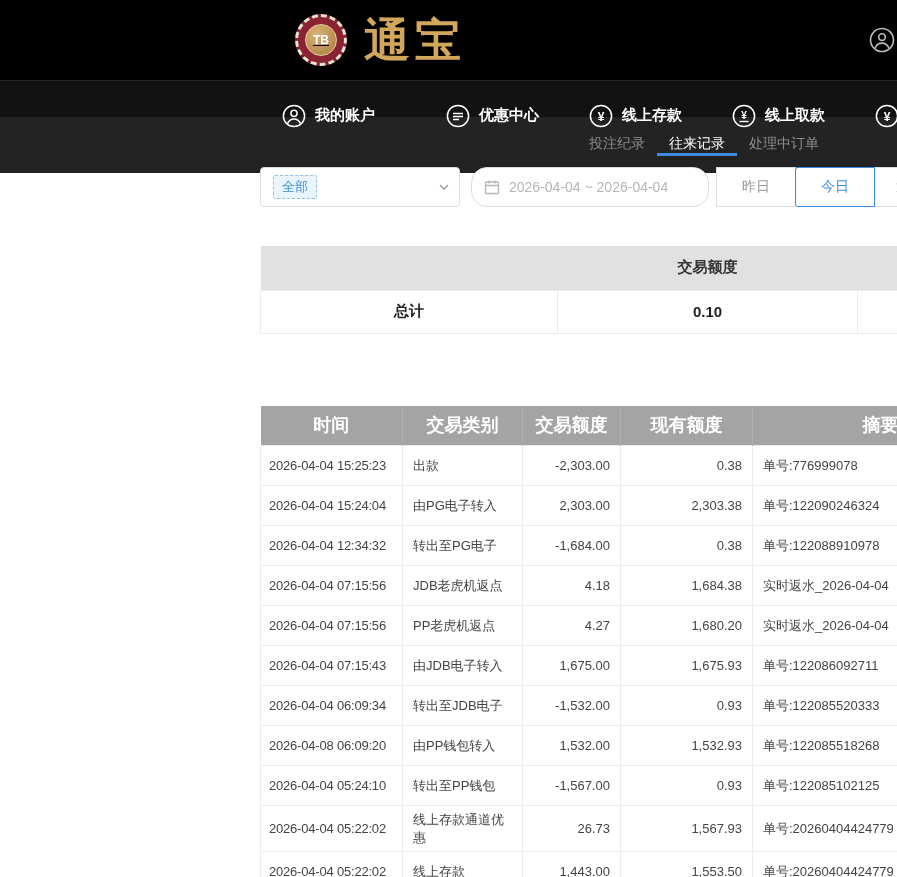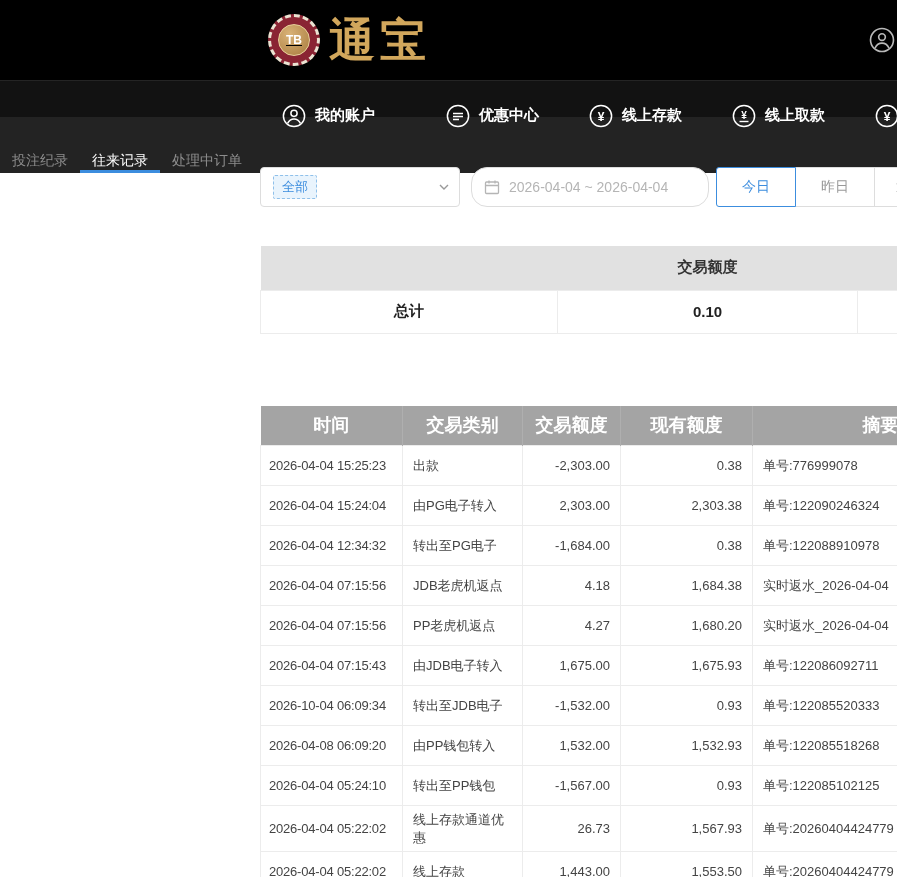--- a/index.html
+++ b/index.html
@@ -2,35 +2,35 @@
 <html><head>
 <meta charset="utf-8">
 <style>
   * { margin:0; padding:0; box-sizing:border-box; }
   html,body { background:#fff; }
   body { font-family:"Liberation Sans","DejaVu Sans",sans-serif; }
   .page { position:relative; width:897px; height:877px; overflow:hidden; background:#fff; }
 
   
   .top-header { height:80px; background:#000; position:relative; }
-  .logo { position:absolute; left:268px; top:11px; height:58px; display:flex; align-items:center; gap:9px;text-decoration:underline; }
+  .logo { position:absolute; left:295px; top:11px; height:58px; display:flex; align-items:center; gap:17px;text-decoration:underline; }
   .chip { width:52px; height:52px; border-radius:50%; background:#8a2433; border:3px dashed #ece3d2; display:flex; align-items:center; justify-content:center; }
   .chip-inner { width:32px; height:32px; border-radius:50%; background:radial-gradient(circle at 35% 30%, #d9b277, #a87b3e); border:1px solid #e8d09b; color:#fff; font-size:12px; font-weight:bold; display:flex; align-items:center; justify-content:center; }
   .logo-title { font-family:"DejaVu Serif","Liberation Serif",serif; font-size:46px; font-weight:bold; color:#d2a75c; letter-spacing:5px; text-shadow:0 2px 2px rgba(0,0,0,.65); line-height:1; }
   .avatar-btn { position:absolute; right:2px; top:27px; width:26px; height:26px; cursor:pointer; }
 
   
   .nav { height:37px; background:#121212; border-top:1px solid #242424; display:flex; align-items:center; padding-left:282px; }
   .nav-item { display:flex; align-items:center; gap:9px; color:#fff; font-size:15px; font-weight:bold; cursor:pointer; white-space:nowrap; flex:none;margin-top:33px; }
   .nav-item .nicon { width:24px; height:24px; flex:none; }
   .nav-item.gap-lg { margin-right:71px; }
   .nav-item.gap-md { margin-right:50px; }
 
   
-  .subnav { height:56px; background:#232323; display:flex; align-items:flex-end; }
+  .subnav { height:56px; background:#232323; display:flex; align-items:center; padding-left:577px; }
   .tab { display:flex; align-items:center; padding:0 12px; color:#8d8d8d; font-size:14px; cursor:pointer; border-bottom:3px solid transparent; white-space:nowrap; }
   .tab.active { color:#fff; border-bottom-color:#3c8dde; }
 
   
   .content { position:absolute; left:260px; top:156px; width:850px; }
 
   .filter-row { display:flex; margin-top:11px; height:40px; align-items:center; }
   .type-select { width:200px; height:40px; border:1px solid #ddd; border-radius:4px; display:flex; align-items:center; padding:0 12px; position:relative; margin-right:11px; cursor:pointer; background:#fff; }
   .select-tag { background:#e9f4fd; border:1px dashed #8fc0ea; color:#3c8dde; font-size:13px; padding:2px 8px; border-radius:2px; }
   .select-caret { position:absolute; right:10px; top:16px; }
@@ -135,22 +135,22 @@
           <path d="M1 1l4 4 4-4" fill="none" stroke="#999" stroke-width="1.4"></path>
         </svg>
       </div>
       <div class="date-input">
         <svg width="16" height="16" viewBox="0 0 16 16">
           <rect x="1.5" y="3" width="13" height="11.5" rx="1" fill="none" stroke="#b5b5b5" stroke-width="1.3"></rect>
           <path d="M1.5 6.5h13M5 1.5v3M11 1.5v3" fill="none" stroke="#b5b5b5" stroke-width="1.3"></path>
         </svg>
         <span>2026-04-04 ~ 2026-04-04</span>
       </div>
+      <button class="qbtn">昨日</button>
       <button class="qbtn active">今日</button>
-      <button class="qbtn">昨日</button>
       <button class="qbtn">近7日</button>
     </div>
 
     <table class="summary-table">
       <colgroup>
           <col style="width:297px">
           <col style="width:300px">
           <col style="width:240px">
         </colgroup>
       <thead>
@@ -223,21 +223,21 @@
             <td class="c-summary">实时返水_2026-04-04</td>
           </tr>
           <tr>
             <td class="c-time">2026-04-04 07:15:43</td>
             <td class="c-type">由JDB电子转入</td>
             <td class="num">1,675.00</td>
             <td class="num">1,675.93</td>
             <td class="c-summary">单号:122086092711</td>
           </tr>
           <tr>
-            <td class="c-time">2026-10-04 06:09:34</td>
+            <td class="c-time">2026-04-04 06:09:34</td>
             <td class="c-type">转出至JDB电子</td>
             <td class="num">-1,532.00</td>
             <td class="num">0.93</td>
             <td class="c-summary">单号:122085520333</td>
           </tr>
           <tr>
             <td class="c-time">2026-04-08 06:09:20</td>
             <td class="c-type">由PP钱包转入</td>
             <td class="num">1,532.00</td>
             <td class="num">1,532.93</td>

